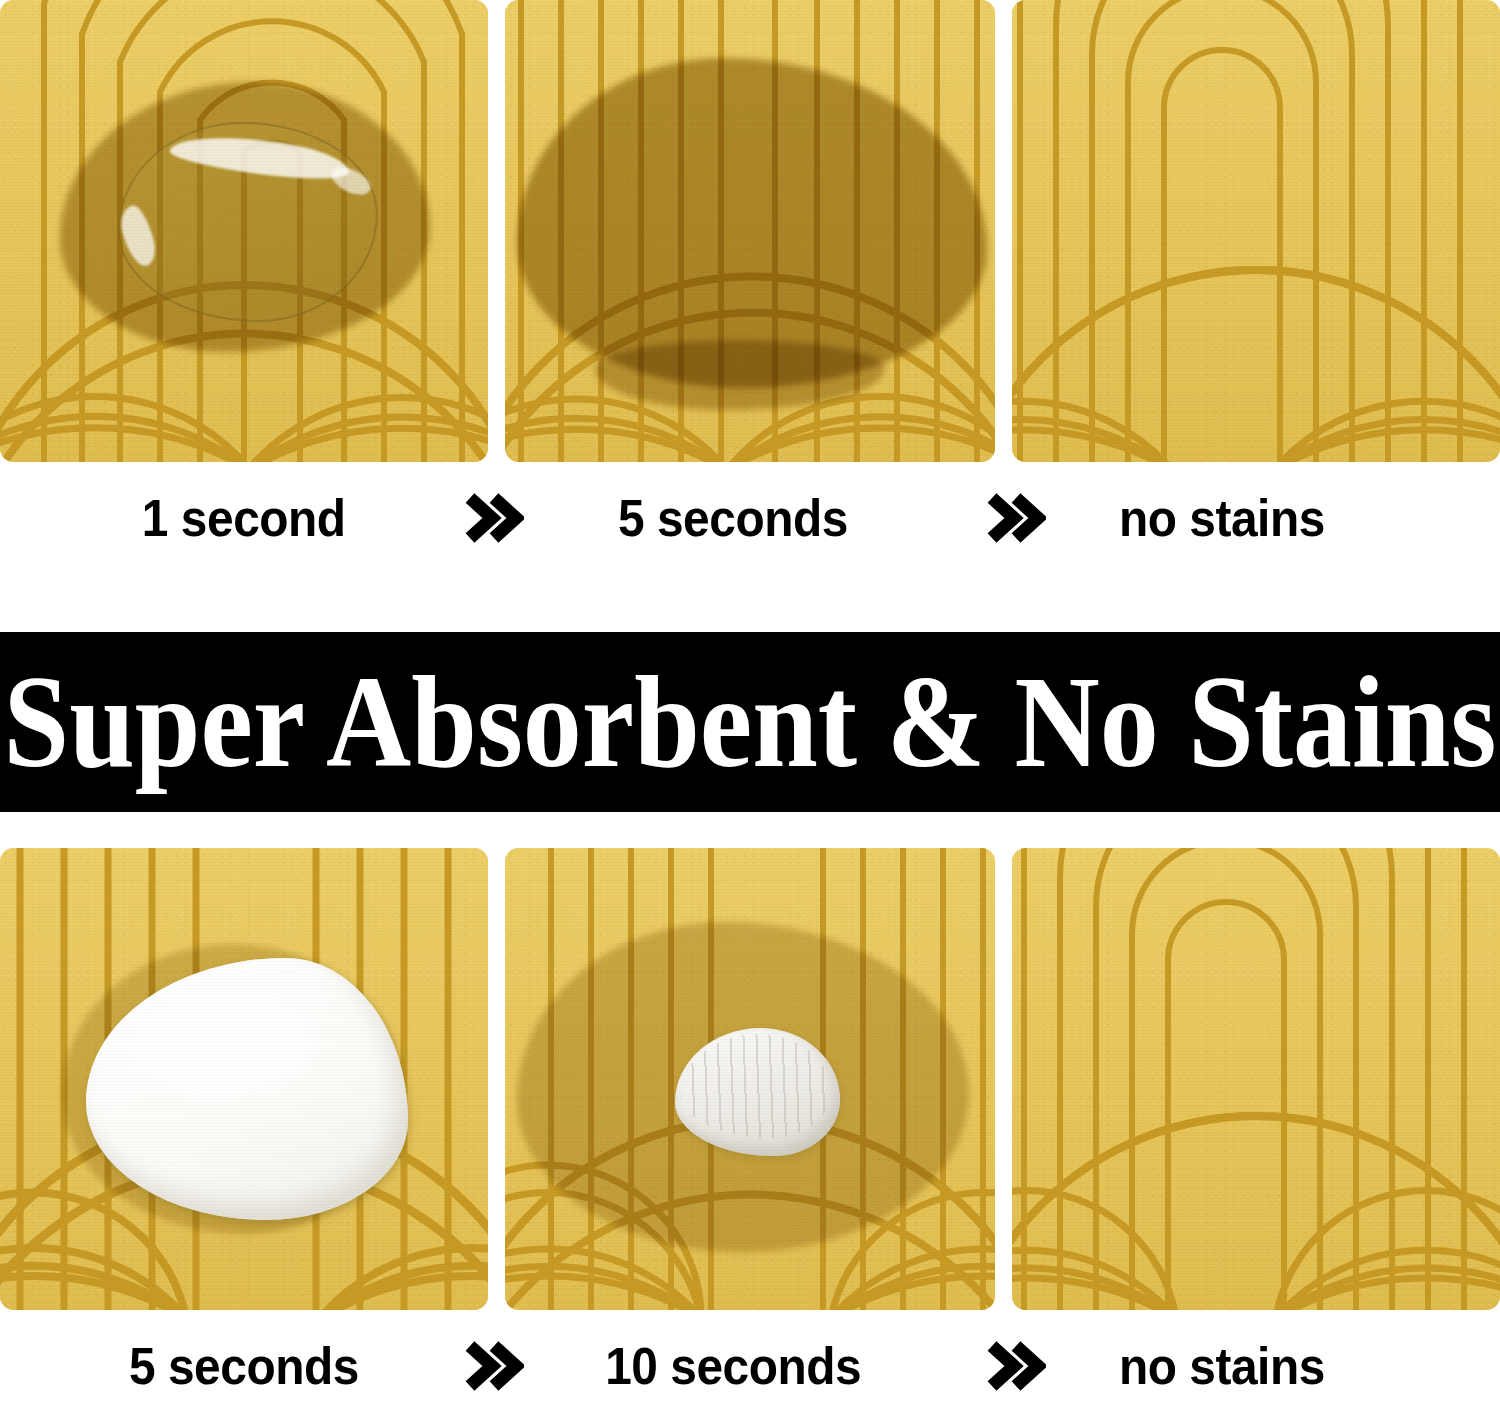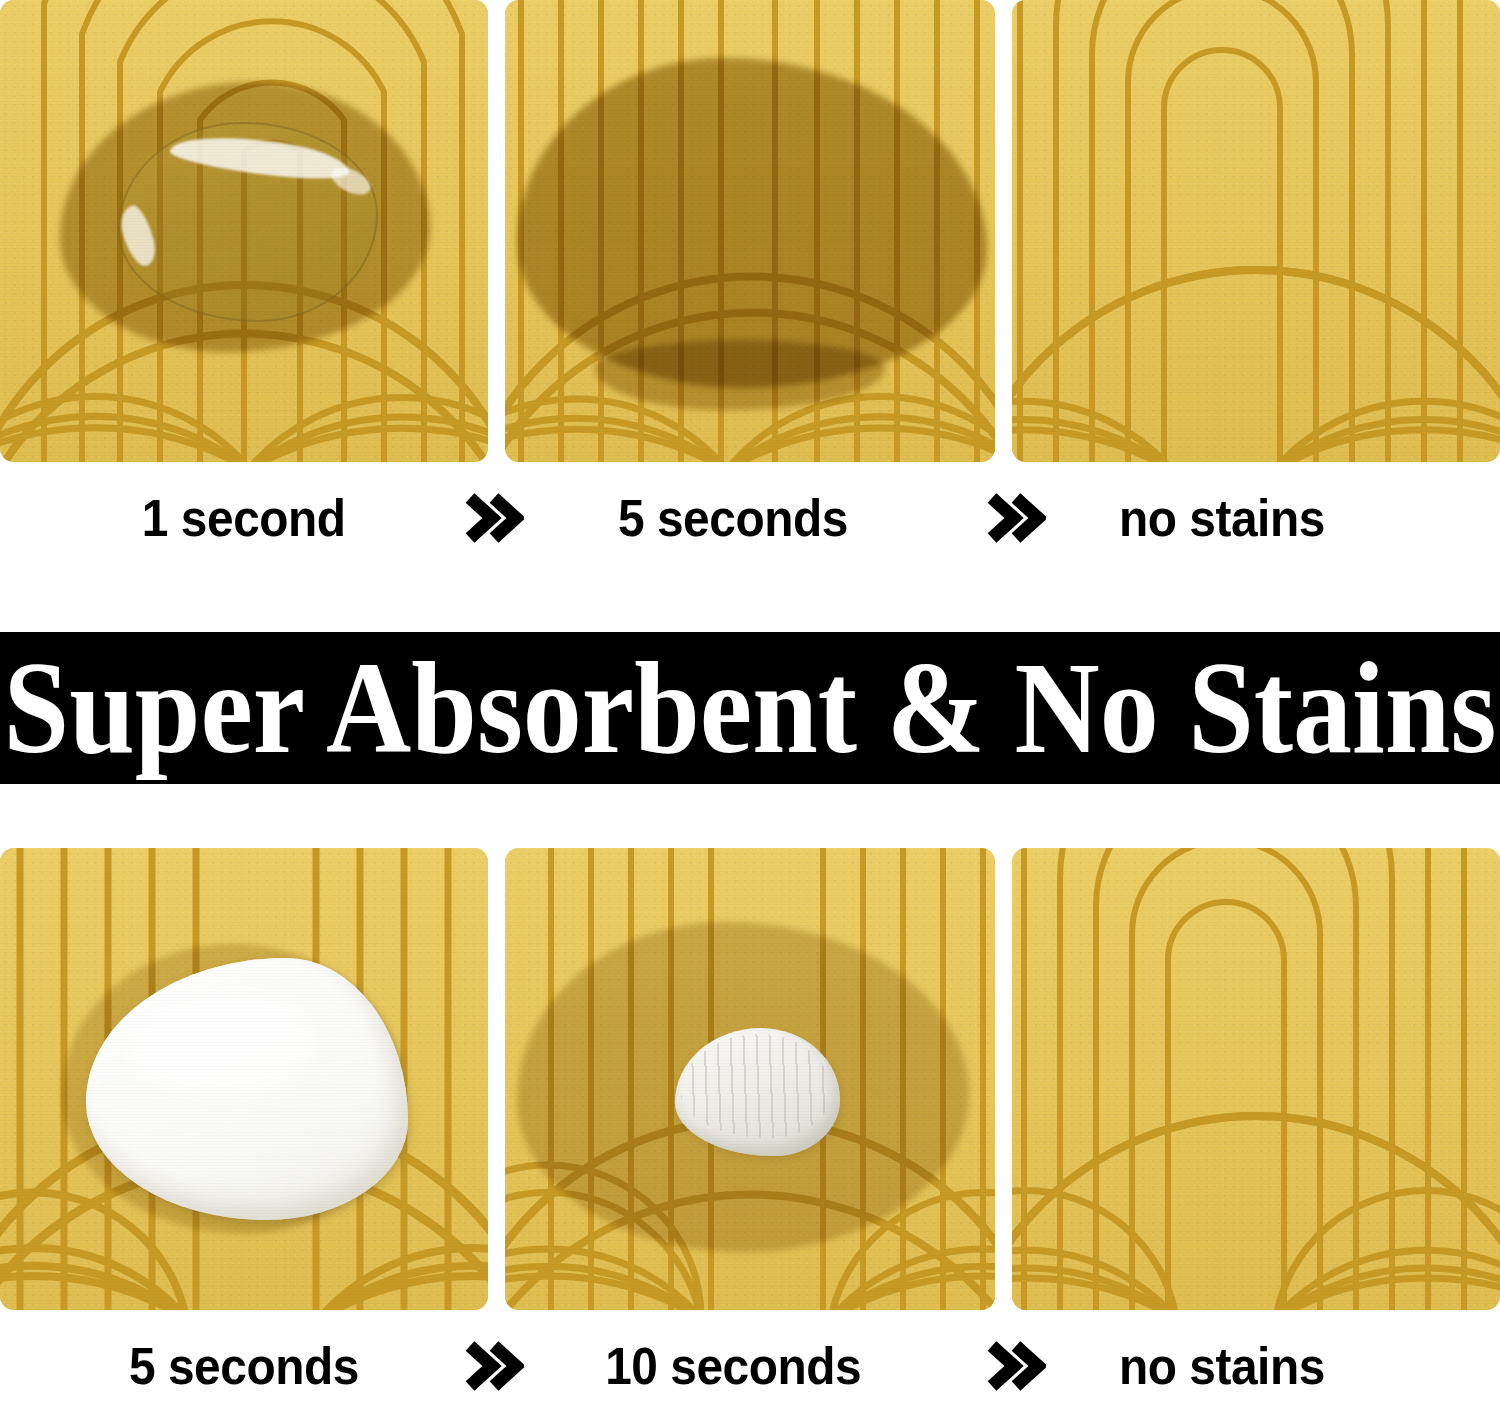--- a/index.html
+++ b/index.html
@@ -92,21 +92,21 @@
   .chev{
     position:absolute;
     width:62px; height:56px;
   }
   .chev svg{ display:block; width:100%; height:100%; }
   .chev path{ stroke:#000; stroke-width:13; fill:none; stroke-linecap:butt; stroke-linejoin:miter; }
 
   
   .banner{
     position:absolute; left:0; top:632px;
-    width:1500px; height:152px;
+    width:1500px; height:180px;
     background:#000;
     display:flex; align-items:center; justify-content:center;
   }
   .banner-text{
     color:#fff;
     font-family:"Liberation Serif", serif;
     font-weight:700;
     font-size:118px;
     line-height:1;
     letter-spacing:0px;

